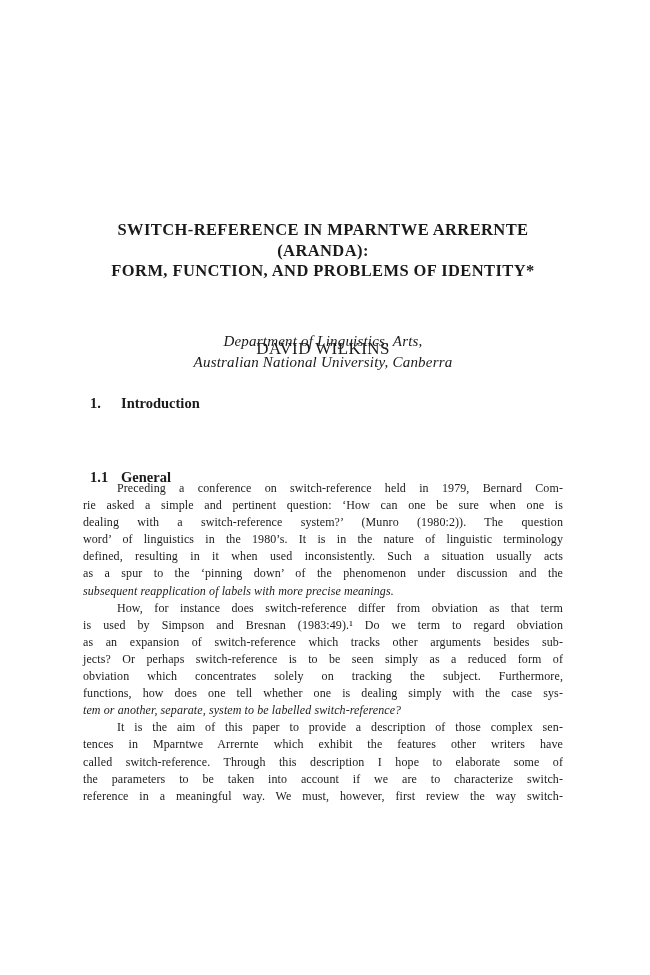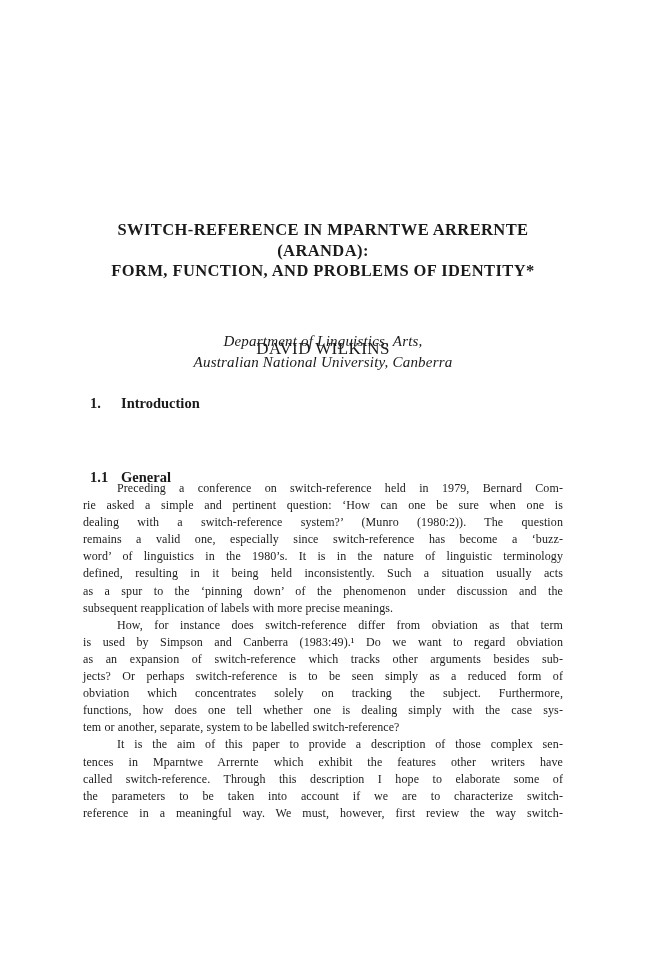--- a/index.html
+++ b/index.html
@@ -68,20 +68,21 @@
     letter-spacing: 0.1px;
     white-space: normal;
     height: 17.1px;
     overflow: visible;
   }
   .bl.first {
     padding-left: 34px;
   }
   .bl.paraend {
     text-align-last: left;
+    font-style: italic;
   }
 </style>
 </head>
 <body>
 
 <div class="page">
 
   <div class="col titleblock">
     <div>SWITCH-REFERENCE IN MPARNTWE ARRERNTE</div>
     <div>(ARANDA):</div>
@@ -102,30 +103,29 @@
   <div class="col heading h-general">
     <span class="hnum">1.1</span><span>General</span>
   </div>
 
   <div class="col body">
 
     <div>
       <div class="bl first">Preceding a conference on switch-reference held in 1979, Bernard Com-</div>
       <div class="bl">rie asked a simple and pertinent question: ‘How can one be sure when one is</div>
       <div class="bl">dealing with a switch-reference system?’ (Munro (1980:2)). The question</div>
-      <div class="bl">remains a valid one, especially since switch-reference has become a ‘buzz-</div>
       <div class="bl">word’ of linguistics in the 1980’s. It is in the nature of linguistic terminology</div>
-      <div class="bl">defined, resulting in it being held inconsistently. Such a situation usually acts</div>
+      <div class="bl">defined, resulting in it when used inconsistently. Such a situation usually acts</div>
       <div class="bl">as a spur to the ‘pinning down’ of the phenomenon under discussion and the</div>
       <div class="bl paraend">subsequent reapplication of labels with more precise meanings.</div>
     </div>
 
     <div>
       <div class="bl first">How, for instance does switch-reference differ from obviation as that term</div>
-      <div class="bl">is used by Simpson and Canberra (1983:49).¹ Do we want to regard obviation</div>
+      <div class="bl">is used by Simpson and Bresnan (1983:49).¹ Do we term to regard obviation</div>
       <div class="bl">as an expansion of switch-reference which tracks other arguments besides sub-</div>
       <div class="bl">jects? Or perhaps switch-reference is to be seen simply as a reduced form of</div>
       <div class="bl">obviation which concentrates solely on tracking the subject. Furthermore,</div>
       <div class="bl">functions, how does one tell whether one is dealing simply with the case sys-</div>
       <div class="bl paraend">tem or another, separate, system to be labelled switch-reference?</div>
     </div>
 
     <div>
       <div class="bl first">It is the aim of this paper to provide a description of those complex sen-</div>
       <div class="bl">tences in Mparntwe Arrernte which exhibit the features other writers have</div>

